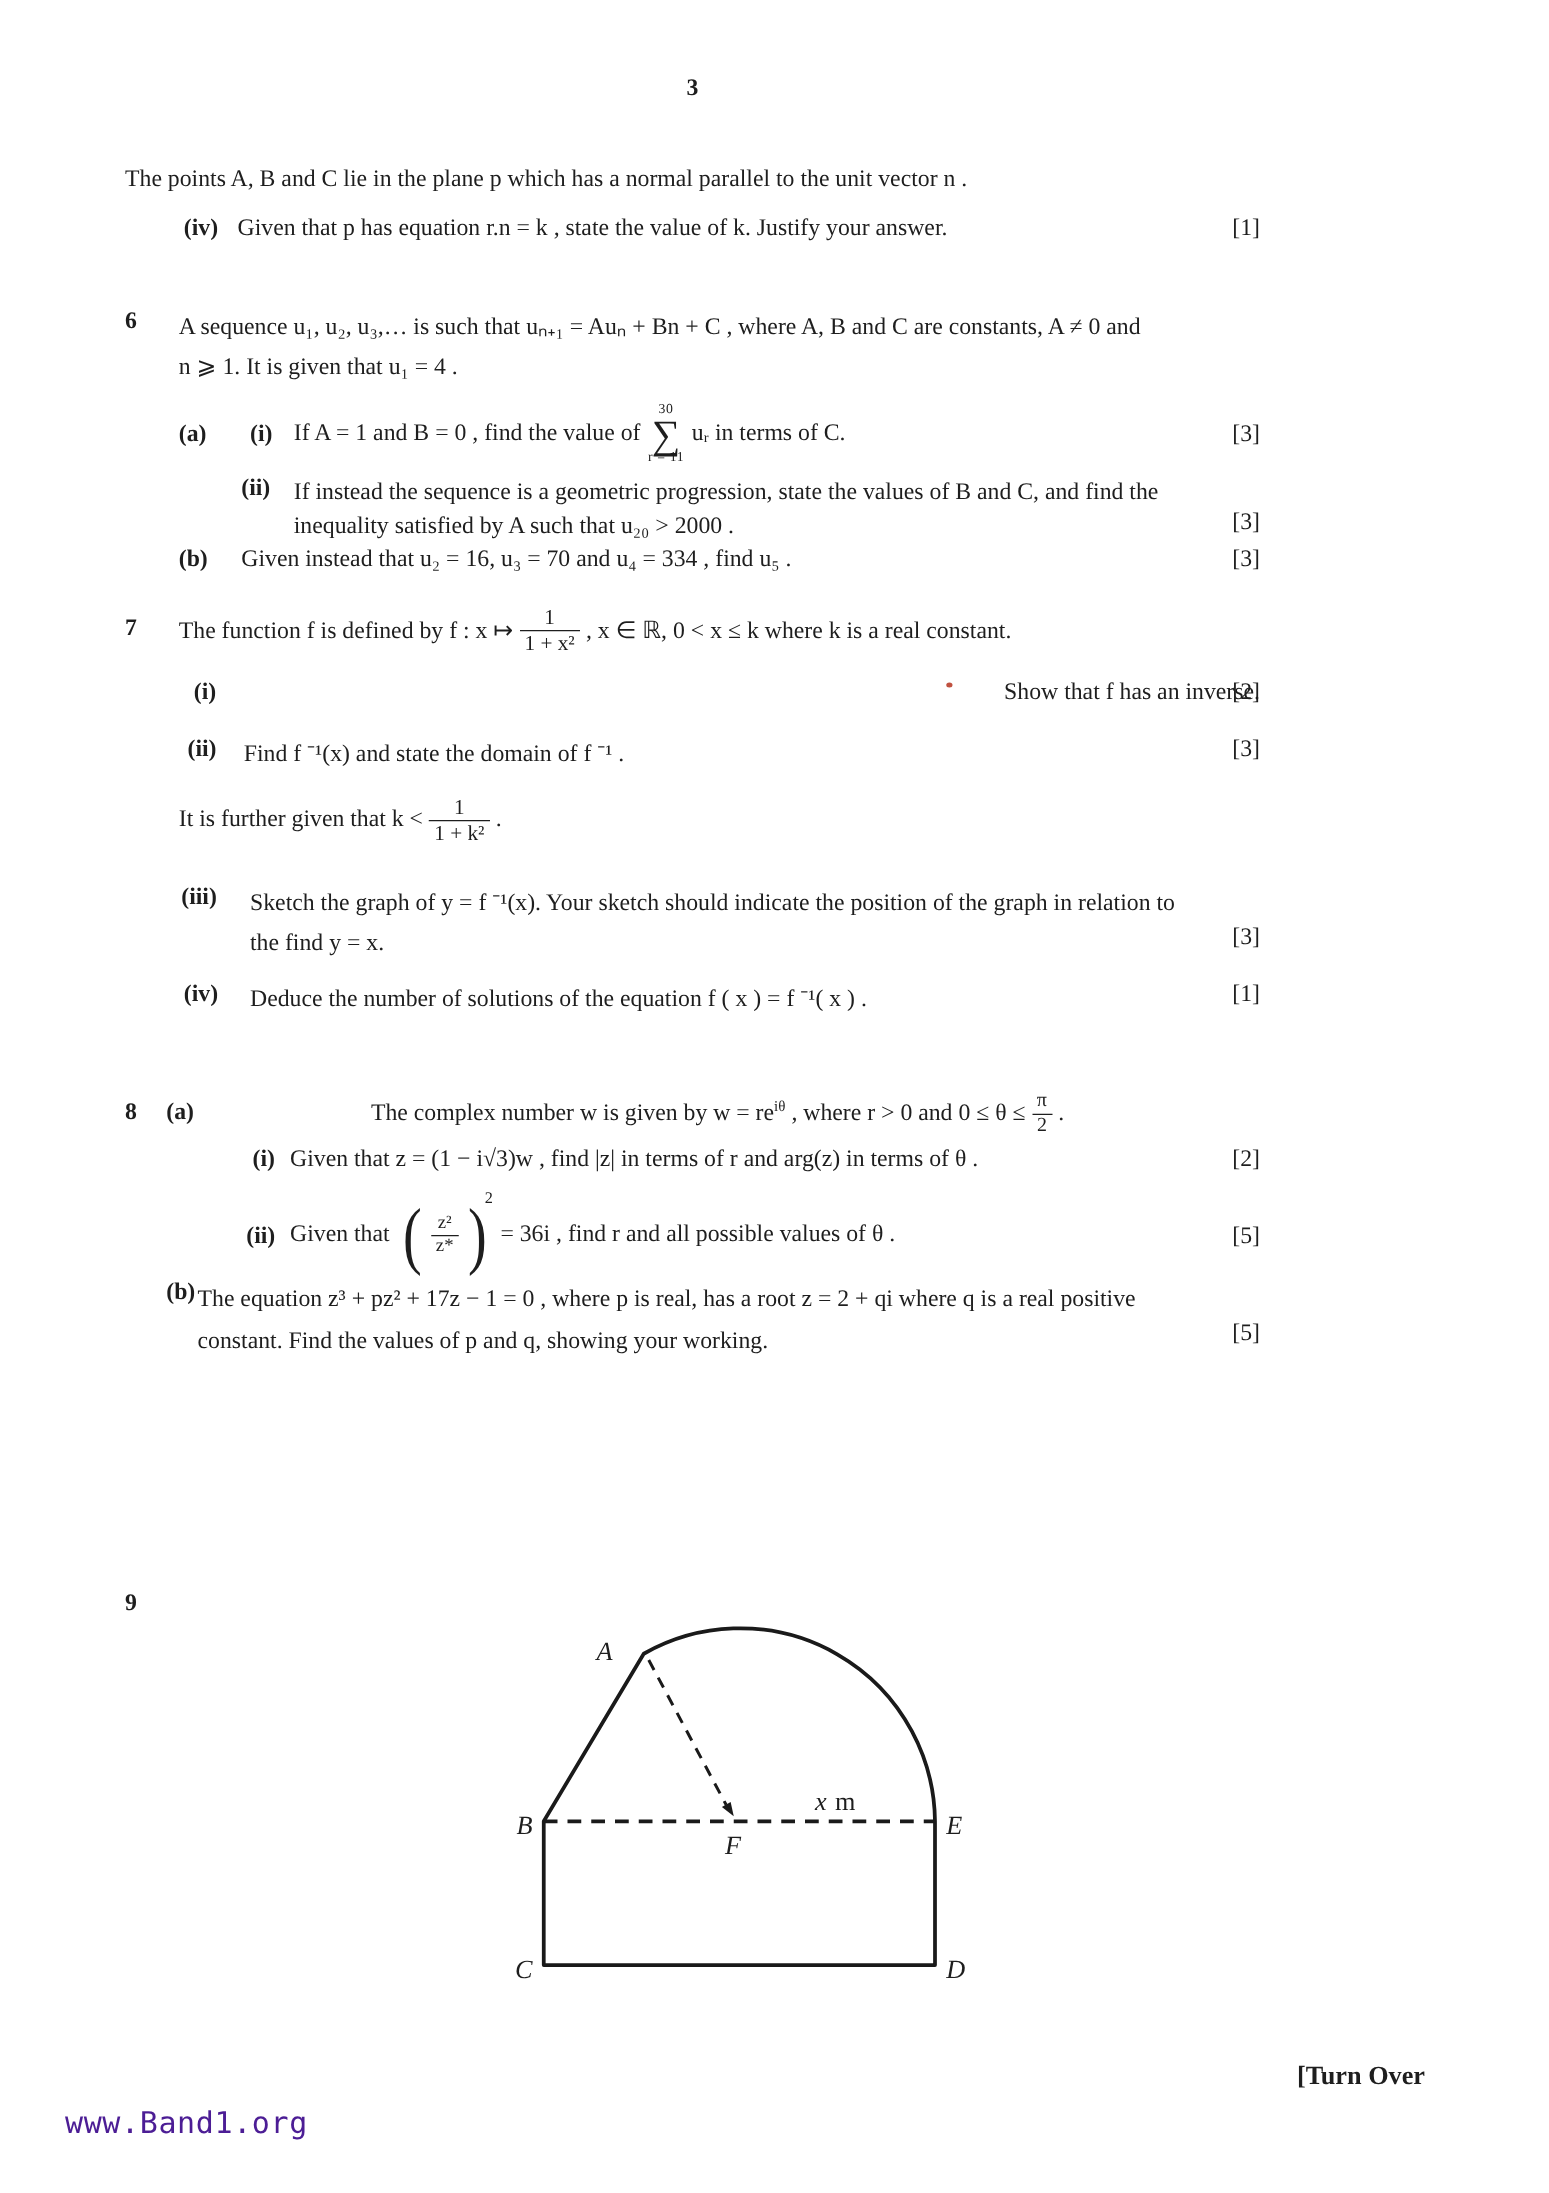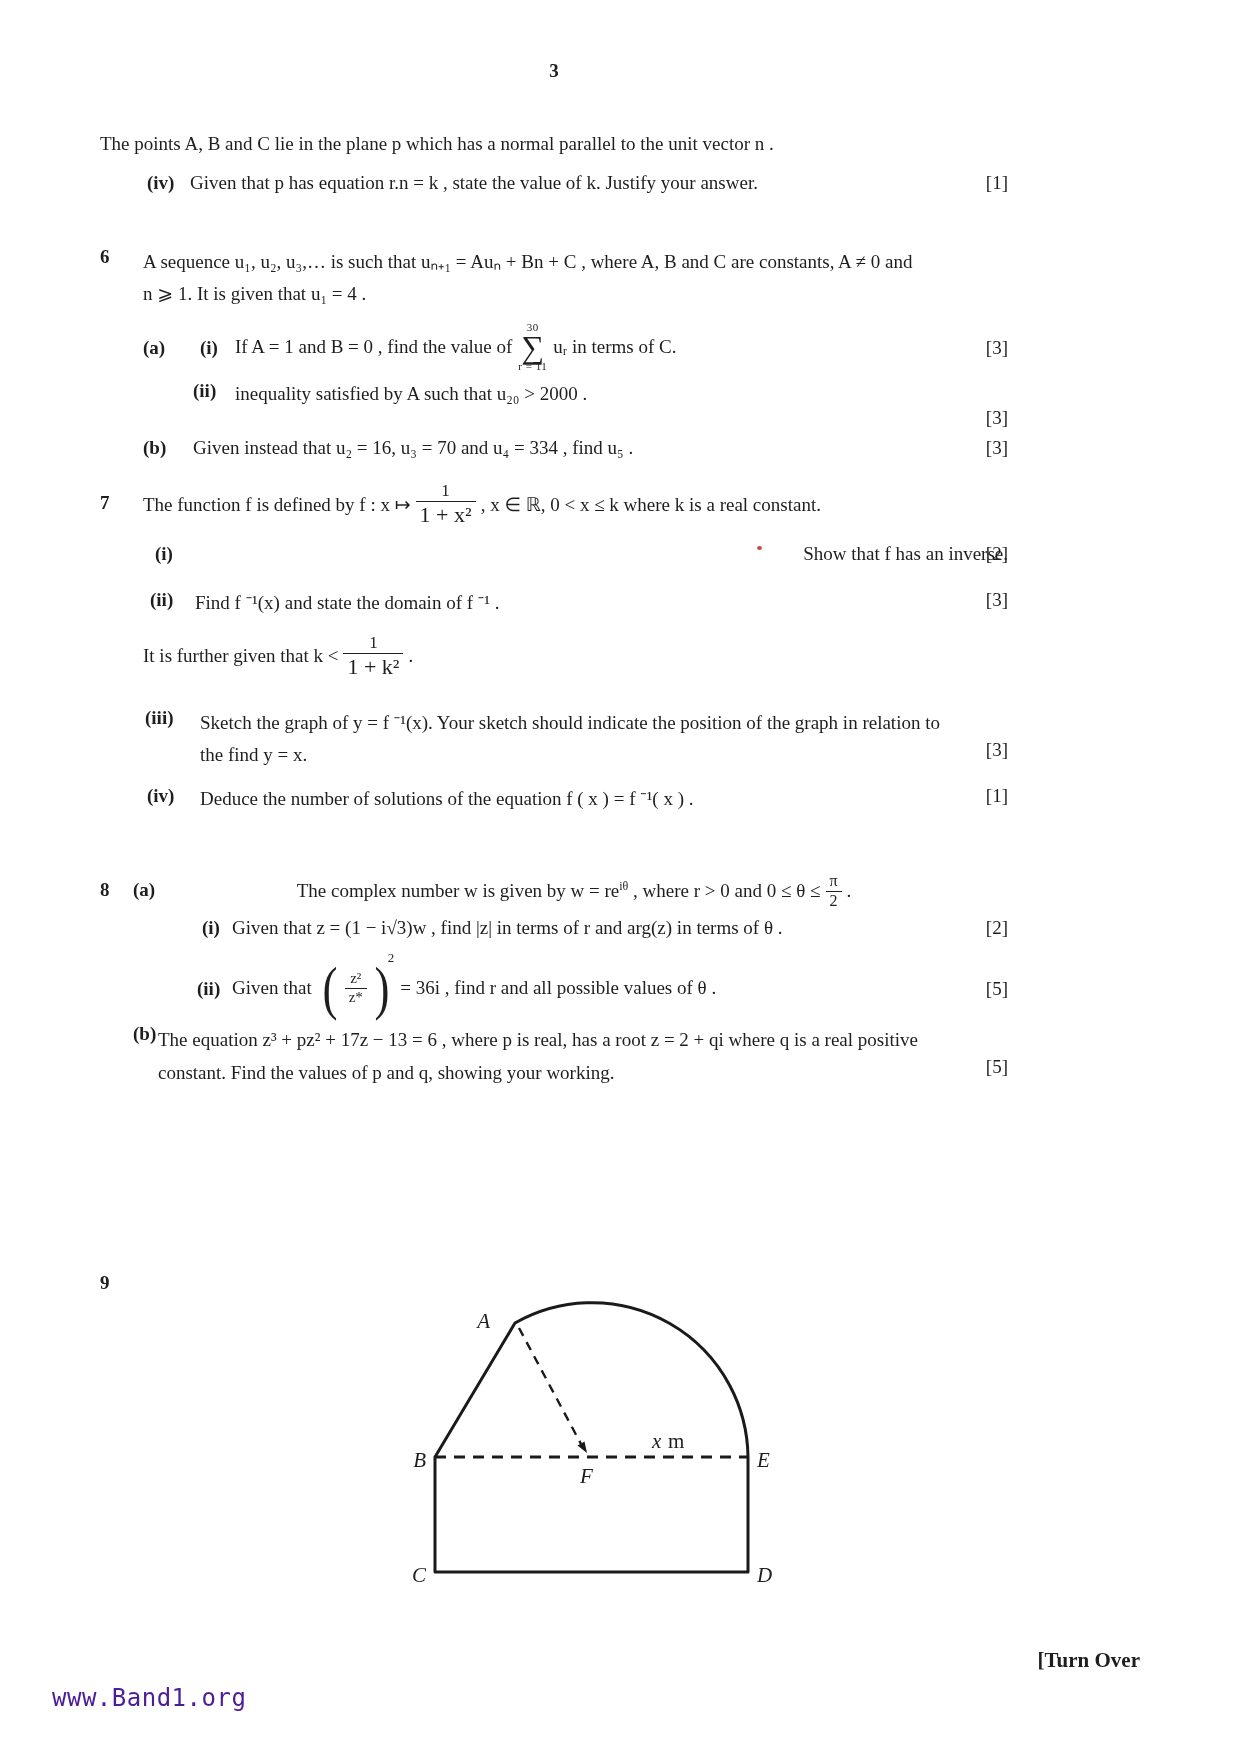--- a/index.html
+++ b/index.html
@@ -6,21 +6,21 @@
   #page{position:relative;width:1239px;height:1754px;background:#ffffff;overflow:hidden;
         font-family:"Liberation Serif",serif;color:#1e1e1e;font-size:19px;}
   .line{position:absolute;width:908px;left:100px;}
   .lbl{position:absolute;top:0;font-weight:bold;white-space:nowrap;}
   .txt{white-space:nowrap;}
   .wrapline{white-space:nowrap;line-height:27px;}
   .marks{position:absolute;right:0;top:0;white-space:nowrap;}
   .flexrow{display:flex;align-items:center;}
   .frac{display:inline-flex;flex-direction:column;align-items:center;margin:0 5px;line-height:1.15;}
   .frac .num{padding:0 4px;font-size:17px;}
-  .frac .den{padding:0 4px;border-top:1.4px solid #1e1e1e;font-size:22px;}
+  .frac .den{padding:0 4px;border-top:1.4px solid #1e1e1e;font-size:17px;}
   .sum{display:inline-flex;flex-direction:column;align-items:center;margin:0 6px;line-height:1;}
   .sum .top,.sum .bot{font-size:11px;letter-spacing:0.5px;}
   .sum .sigma{font-size:32px;line-height:0.9;}
   .supsm{font-size:12px;vertical-align:super;line-height:0;}
   .bp{font-size:60px;font-weight:300;line-height:0.9;transform:scaleX(0.75);}
   .sup2{align-self:flex-start;font-size:13px;margin:0 6px 0 -4px;}
   .pagenum{position:absolute;left:100px;width:908px;text-align:center;font-weight:bold;}
   .redmark{position:absolute;width:5px;height:4px;border-radius:50%;opacity:0.85;}
   .turnover{position:absolute;font-weight:bold;font-size:21px;white-space:nowrap;}
   .site{position:absolute;font-family:"DejaVu Sans Mono",monospace;font-size:24px;color:#4c1d95;letter-spacing:0.5px;}
@@ -58,20 +58,21 @@
         <span class="sigma">∑</span>
         <span class="bot">r = 11</span>
       </span>
       <span>uᵣ  in terms of C.</span>
     </div>
     <span class="marks" style="top:19px;">[3]</span>
   </div>
 
   <div class="line" style="top:380px;">
     <span class="lbl" style="left:93px;">(ii)</span>
+    <div class="wrapline" style="margin-left:135px;">If instead the sequence is a geometric progression, state the values of B and C, and find the</div>
     <div class="wrapline" style="margin-left:135px;">inequality satisfied by A such that u₂₀ &gt; 2000 .</div>
     <span class="marks" style="top:27px;">[3]</span>
   </div>
 
   <div class="line" style="top:437px;">
     <span class="lbl" style="left:43px;">(b)</span>
     <div class="txt" style="margin-left:93px;">Given instead that u₂ = 16,  u₃ = 70  and  u₄ = 334 , find u₅ .</div>
     <span class="marks">[3]</span>
   </div>
 
@@ -154,21 +155,21 @@
       </span>
       <span class="bp">)</span>
       <span class="sup2">2</span>
       <span>= 36i ,  find r and all possible values of  θ .</span>
     </div>
     <span class="marks" style="top:28px;">[5]</span>
   </div>
 
   <div class="line" style="top:1023px;">
     <span class="lbl" style="left:33px;">(b)</span>
-    <div class="txt" style="margin-left:58px;line-height:33px;">The equation  z³ + pz² + 17z − 13 = 6 ,  where p is real,  has a root  z = 2 + qi   where q is a real positive</div>
+    <div class="txt" style="margin-left:58px;line-height:33px;">The equation  z³ + pz² + 17z − 1 = 0 ,  where p is real,  has a root  z = 2 + qi   where q is a real positive</div>
     <div class="txt" style="margin-left:58px;line-height:33px;">constant.  Find  the  values of p and  q,  showing your working.</div>
     <span class="marks" style="top:33px;">[5]</span>
   </div>
 
   <div class="line" style="top:1272px;">
     <span class="lbl" style="left:0;">9</span>
   </div>
 
   <svg width="400" height="330" viewBox="0 0 400 330" style="position:absolute;left:400px;top:1270px;">
 

